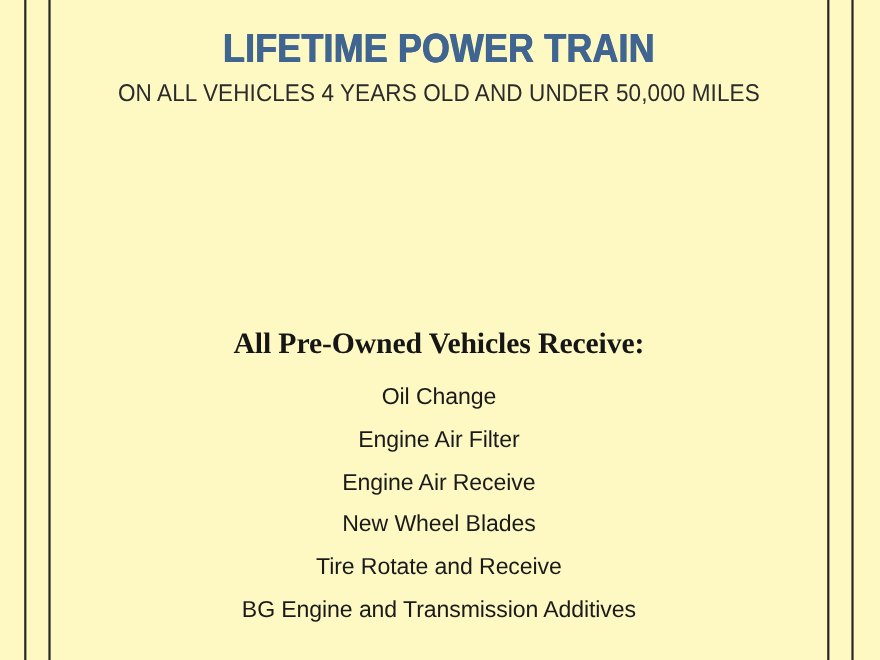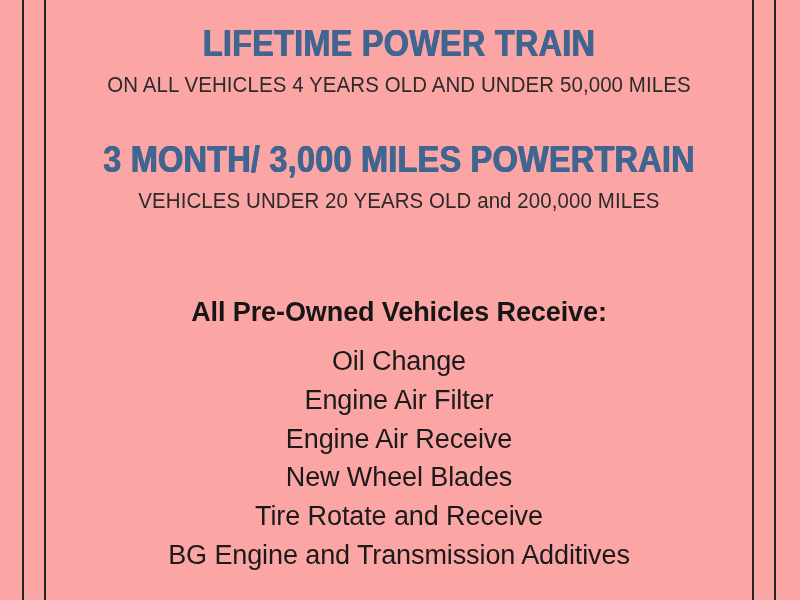--- a/index.html
+++ b/index.html
@@ -12,21 +12,21 @@
     height: 600px;
     background: #ffffff;
     font-family: "Liberation Sans", sans-serif;
     overflow: hidden;
   }
 
   #flyer {
     position: relative;
     width: 800px;
     height: 600px;
-    background: #fca5a5;
+    background: #fef9c3;
     overflow: hidden;
   }
 
   
   .rule {
     position: absolute;
     top: 0;
     bottom: 0;
     width: 2px;
     background: #262626;
@@ -81,37 +81,37 @@
 
   
   .services {
     position: absolute;
     left: 0;
     right: 0;
     top: 299px;
   }
   .services-heading {
     color: #161616;
-    font-family: Liberation Sans, sans-serif;
+    font-family: Liberation Serif, serif;
     font-weight: 700;
     font-size: 27px;
     line-height: 1;
     letter-spacing: -0.1px;
     white-space: nowrap;
   }
   .service-list {
     list-style: none;
     margin: 0;
     padding: 0;
   }
   .service-item {
     color: #1a1a1a;
     font-family: "Liberation Sans", sans-serif;
     font-weight: 400;
-    font-size: 27px;
+    font-size: 21px;
     line-height: 38.8px;
     letter-spacing: -0.1px;
     white-space: nowrap;
   }
   .service-list .service-item:first-child { margin-top: 16px; }
 </style>
 </head>
 <body>
 
 <div id="flyer">
@@ -121,24 +121,20 @@
   <div class="rule rule-right-inner"></div>
   <div class="rule rule-right-outer"></div>
 
   <div class="content">
 
     <div class="block-1">
       <div class="headline">LIFETIME POWER TRAIN</div>
       <div class="subtitle">ON ALL VEHICLES 4 YEARS OLD AND UNDER 50,000 MILES</div>
     </div>
 
-    <div class="block-2">
-      <div class="headline">3 MONTH/ 3,000 MILES POWERTRAIN</div>
-      <div class="subtitle">VEHICLES UNDER 20 YEARS OLD and 200,000 MILES</div>
-    </div>
 
     <div class="services">
       <div class="services-heading">All Pre-Owned Vehicles Receive:</div>
       <ul class="service-list" id="service-list">
         <li class="service-item">Oil Change</li>
         <li class="service-item">Engine Air Filter</li>
         <li class="service-item">Engine Air Receive</li>
         <li class="service-item">New Wheel Blades</li>
         <li class="service-item">Tire Rotate and Receive</li>
         <li class="service-item">BG Engine and Transmission Additives</li>

